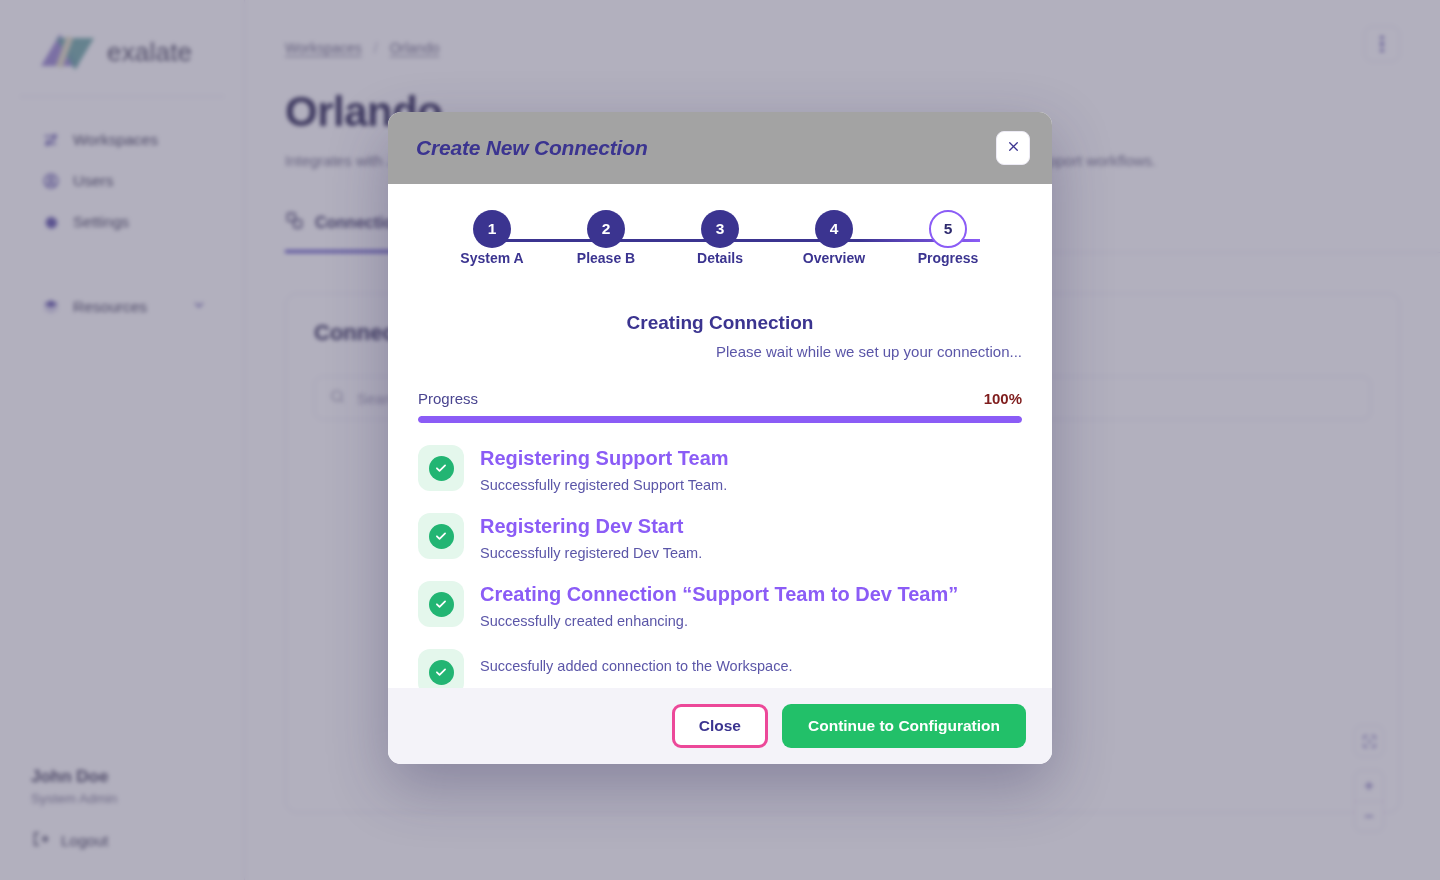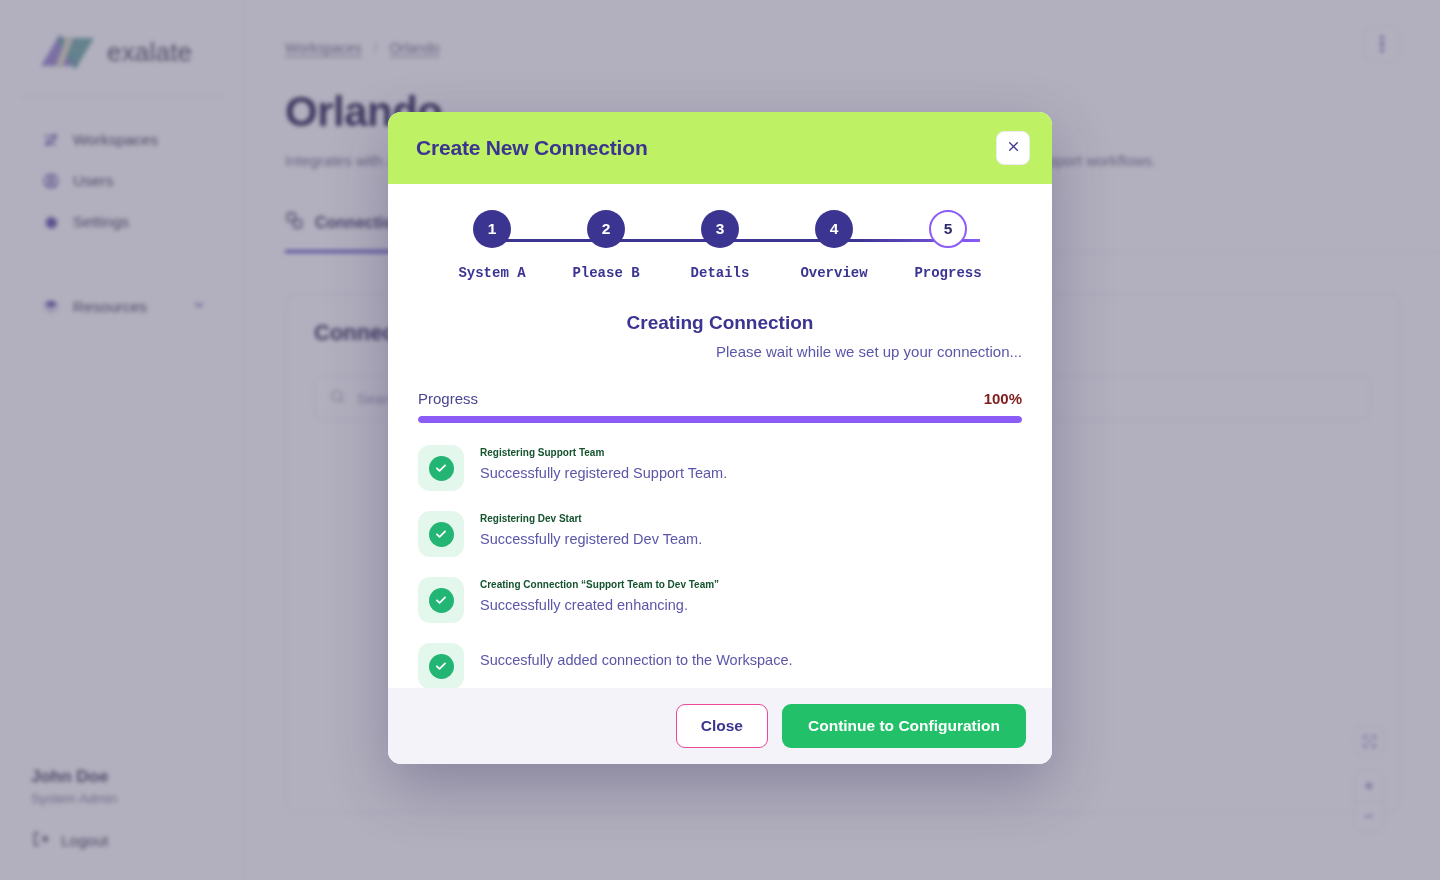--- a/index.html
+++ b/index.html
@@ -127,23 +127,24 @@
     backdrop-filter: blur(2.2px);
   }
   .modal {
     position: absolute; left: 388px; top: 112px;
     width: 664px; height: 652px;
     background: #ffffff; border-radius: 13px;
     box-shadow: 0 22px 60px rgba(40,33,85,.30);
     display: flex; flex-direction: column; overflow: hidden;
   }
   .modal-head {
-    background: #bef264; height: 72px; flex: 0 0 72px;
+    background: #a3a3a3; height: 72px; flex: 0 0 72px;
     display: flex; align-items: center; justify-content: space-between;
     padding: 0 22px 0 28px;
+    font-style: italic;
   }
   .modal-title { font-size: 21px; font-weight: 700; color: #3b3490; letter-spacing: -.2px; }
   .close-btn {
     width: 34px; height: 34px; border-radius: 8px; background: #fff;
     border: 1px solid #eceaf4;
     display: flex; align-items: center; justify-content: center;
     color: #3b3490; font-size: 16px; cursor: pointer;
   }
   .modal-body { flex: 1; padding: 26px 30px 0 30px; overflow: hidden; }
 
@@ -155,52 +156,52 @@
   .step { width: 88px; display: flex; flex-direction: column; align-items: center; position: relative; z-index: 2; }
   .bubble {
     width: 38px; height: 38px; border-radius: 50%;
     display: flex; align-items: center; justify-content: center;
     font-size: 15.5px; font-weight: 700; color: #fff;
     background: #3b3490;
   }
   .bubble.current {
     background: #ffffff; color: #2e2a6e; border: 2.5px solid #8b5cf6;
   }
-  .step-label { margin-top: 17px; font-size: 14px; font-weight: 700; color: #3b3490; white-space: nowrap; font-family: Liberation Mono, monospace; }
+  .step-label { margin-top: 2px; font-size: 14px; font-weight: 700; color: #3b3490; white-space: nowrap; }
 
   .creating-title { text-align: center; font-size: 19px; font-weight: 700; color: #3b3490; margin-top: 10px; }
   .creating-sub { text-align: right; font-size: 15px; color: #5b56a8; margin-top: 9px; }
 
   .prog-row { display: flex; justify-content: space-between; align-items: baseline; margin-top: 30px; font-size: 15px; color: #4a4590; }
   .prog-pct { font-weight: 700; color: #7f1d1d; }
   .prog-track { margin-top: 9px; height: 7px; border-radius: 4px; background: #ece9f8; overflow: hidden; }
   .prog-fill { height: 100%; border-radius: 4px; background: #8b5cf6; }
 
   .tasks { margin-top: 22px; display: flex; flex-direction: column; gap: 20px; }
   .task { display: flex; gap: 16px; align-items: flex-start; }
   .task-badge {
     width: 46px; height: 46px; flex: 0 0 46px; border-radius: 12px; background: #e4f7ec;
     display: flex; align-items: center; justify-content: center;
   }
   .chk { width: 25px; height: 25px; border-radius: 50%; background: #22b573;
          display: flex; align-items: center; justify-content: center; }
   .task-main { padding-top: 2px; }
-  .task-title { font-size: 10px; font-weight: 700; color: #14532d; }
+  .task-title { font-size: 20px; font-weight: 700; color: #8b5cf6; }
   .task-desc { font-size: 14.5px; color: #5b56a8; margin-top: 7px; }
 
   .modal-foot {
     flex: 0 0 76px; background: #f4f3f9;
     display: flex; align-items: center; justify-content: flex-end; gap: 14px;
     padding: 0 26px;
   }
   .btn {
     height: 44px; border-radius: 9px; font-size: 15.5px; font-weight: 700;
     display: flex; align-items: center; justify-content: center; cursor: pointer; border: none;
   }
-  .btn-ghost { background: #fff; color: #3b3490; border: 1px solid #ec4899; padding: 0 24px; }
+  .btn-ghost { background: #fff; color: #3b3490; border: 3px solid #ec4899; padding: 0 24px; }
   .btn-primary { background: #22c069; color: #fff; padding: 0 26px; }
 </style>
 </head>
 <body>
 
 <div id="page">
 
   <aside class="sidebar">
     <div class="logo-row">
       <span class="logo-mark">

